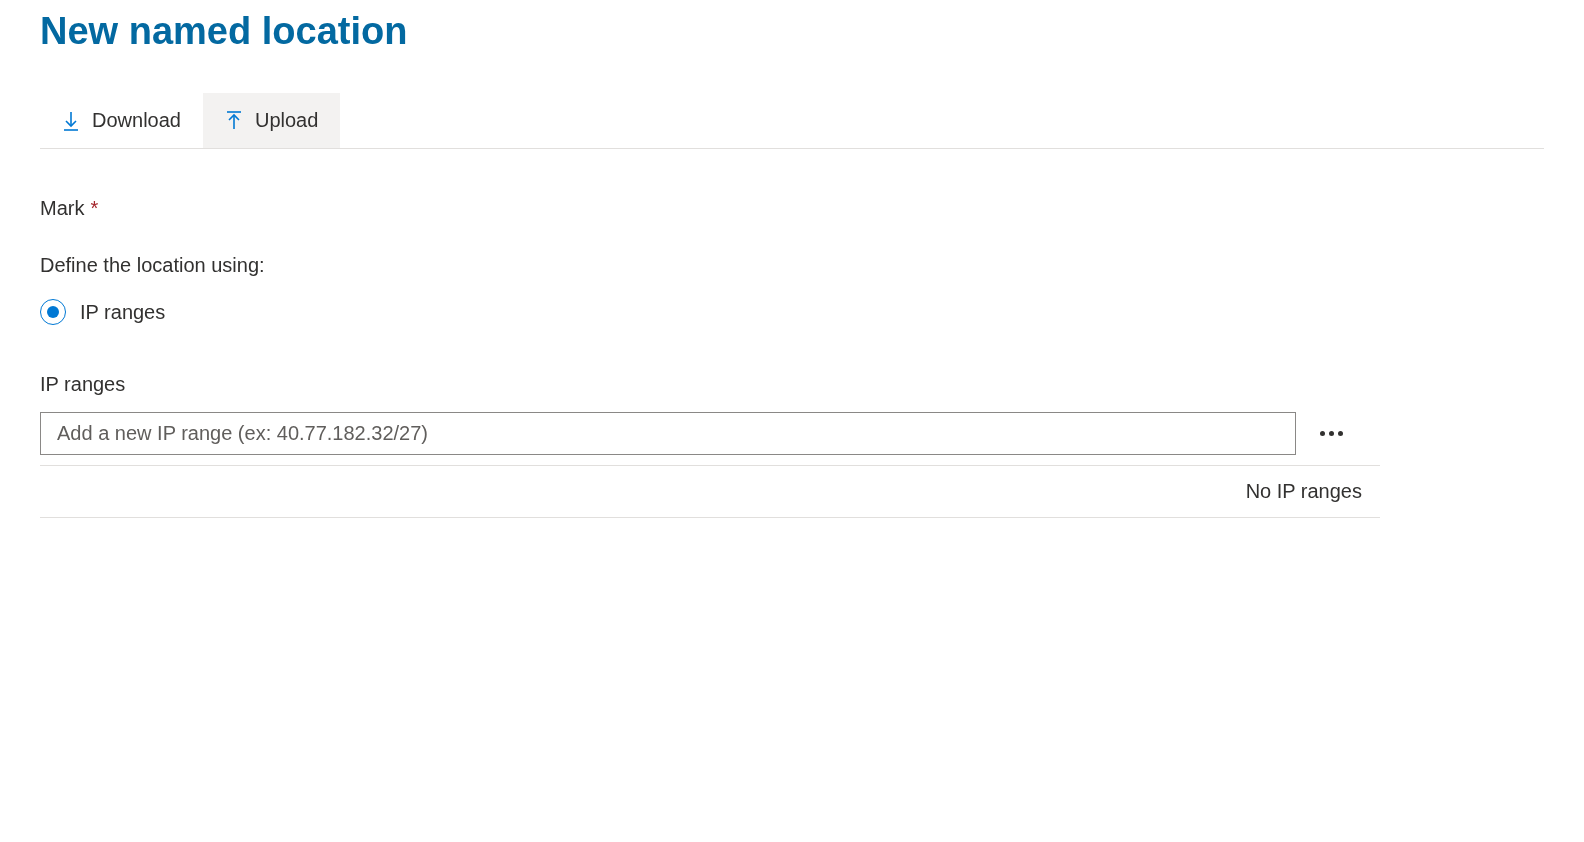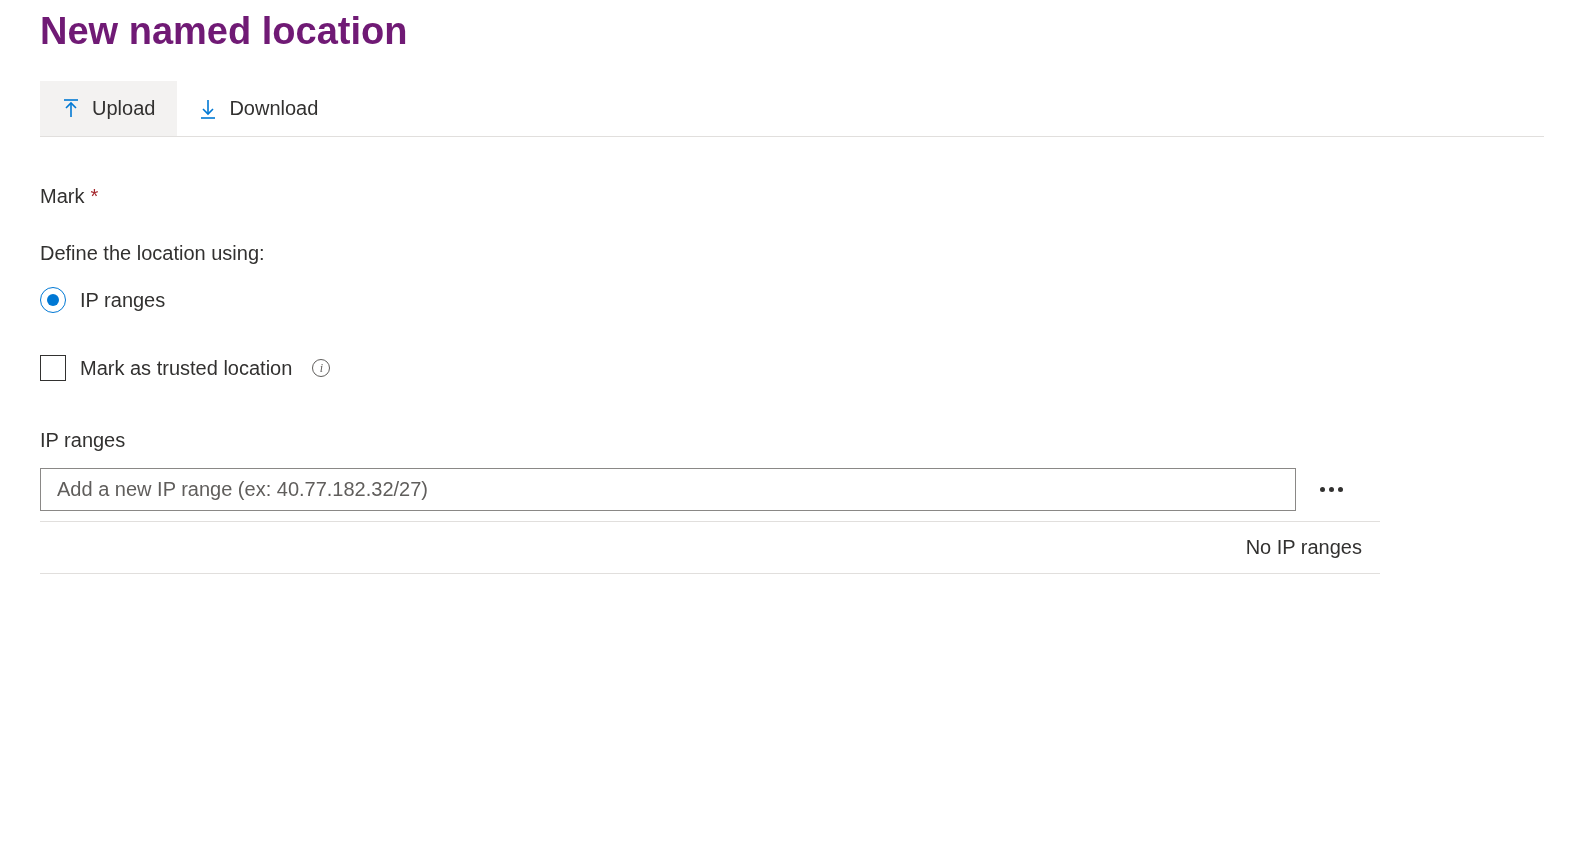--- a/index.html
+++ b/index.html
@@ -1,18 +1,18 @@
 <!DOCTYPE html>
 <html><head>
   <meta charset="utf-8">
   <style>
     * { box-sizing: border-box; margin: 0; padding: 0; }
     body { font-family: "Segoe UI", -apple-system, sans-serif; background: #fff; color: #323130; padding: 10px 40px; }
 
-    .page-title { font-size: 38px; font-weight: 600; color: #701a75; margin-bottom: 28px; }
+    .page-title { font-size: 38px; font-weight: 600; color: #0369a1; margin-bottom: 40px; }
 
     .toolbar { display: flex; align-items: center; border-bottom: 1px solid #e1dfdd; }
     .toolbar-btn { display: flex; align-items: center; gap: 12px; padding: 16px 22px; font-size: 20px; color: #323130; cursor: pointer; border: none; background: transparent; }
     .toolbar-btn.active { background: #f3f2f1; }
     .toolbar-btn .icon { width: 18px; height: 20px; display: flex; align-items: center; justify-content: center; }
 
     .form-section { padding-top: 48px; }
     .field-label { font-size: 20px; color: #323130; margin-bottom: 12px; display: flex; align-items: center; gap: 6px; }
     .req { color: #a4262c; }
     .name-input-wrap { position: relative; max-width: 1340px; }
@@ -42,39 +42,39 @@
 
     .ipranges-list { margin-top: 10px; border-top: 1px solid #e1dfdd; }
     .no-ranges { padding: 14px 18px; font-size: 20px; border-bottom: 1px solid #e1dfdd; text-align: right; }
   </style>
 </head>
 <body>
 
 <h1 class="page-title">New named location</h1>
 
 <div class="toolbar">
+  <button class="toolbar-btn">
+    <span class="icon">
+      <svg width="16" height="20" viewBox="0 0 16 20" fill="none">
+        <line x1="8" y1="1" x2="8" y2="15" stroke="#0078d4" stroke-width="1.6"></line>
+        <polyline points="3,10 8,15 13,10" stroke="#0078d4" stroke-width="1.6" fill="none"></polyline>
+        <line x1="1" y1="19" x2="15" y2="19" stroke="#0078d4" stroke-width="1.6"></line>
+      </svg>
+    </span>
+    <span>Download</span>
+  </button>
   <button class="toolbar-btn active">
     <span class="icon">
       <svg width="16" height="20" viewBox="0 0 16 20" fill="none">
         <line x1="1" y1="1" x2="15" y2="1" stroke="#0078d4" stroke-width="1.6"></line>
         <line x1="8" y1="18" x2="8" y2="4" stroke="#0078d4" stroke-width="1.6"></line>
         <polyline points="3,9 8,4 13,9" stroke="#0078d4" stroke-width="1.6" fill="none"></polyline>
       </svg>
     </span>
     <span>Upload</span>
-  </button>
-  <button class="toolbar-btn">
-    <span class="icon">
-      <svg width="16" height="20" viewBox="0 0 16 20" fill="none">
-        <line x1="8" y1="1" x2="8" y2="15" stroke="#0078d4" stroke-width="1.6"></line>
-        <polyline points="3,10 8,15 13,10" stroke="#0078d4" stroke-width="1.6" fill="none"></polyline>
-        <line x1="1" y1="19" x2="15" y2="19" stroke="#0078d4" stroke-width="1.6"></line>
-      </svg>
-    </span>
-    <span>Download</span>
   </button>
 </div>
 
 <div class="form-section">
 
   <div class="field-label">
     <span>Mark</span>
     <span class="req">*</span>
   </div>
 
@@ -83,25 +83,20 @@
 
     <label class="radio-row">
       <span class="radio-outer checked">
           <span class="radio-inner"></span>
         </span>
       <span class="radio-label">IP ranges</span>
     </label>
 
   </div>
 
-  <label class="trusted-row">
-    <span class="checkbox-box"></span>
-    <span class="trusted-label">Mark as trusted location</span>
-    <span class="info-icon">i</span>
-  </label>
 
   <div class="ipranges-section">
     <div class="ipranges-title">IP ranges</div>
     <div class="iprange-row">
       <input type="text" class="iprange-input" placeholder="Add a new IP range (ex: 40.77.182.32/27)" style="">
       <button class="more-btn">
         <span class="dot"></span>
         <span class="dot"></span>
         <span class="dot"></span>
       </button>

